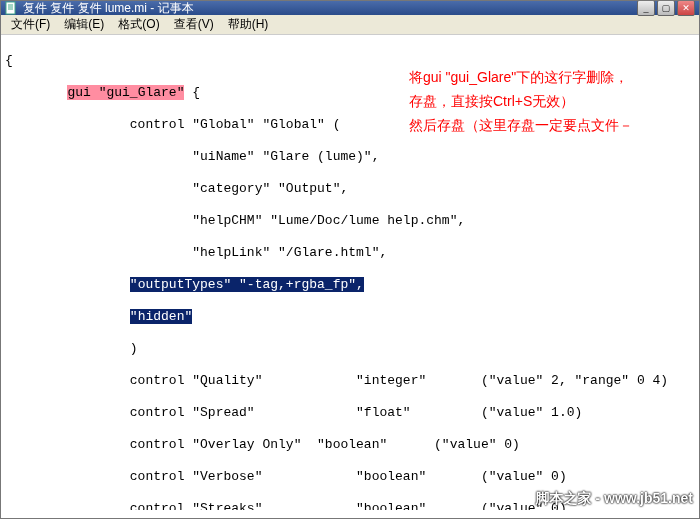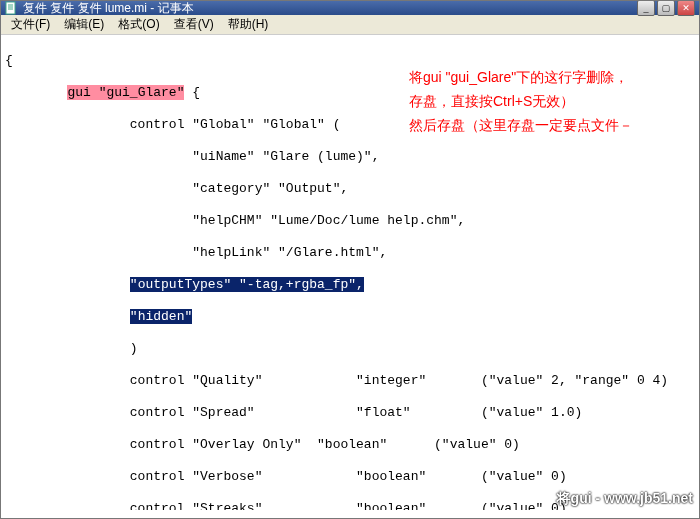--- a/index.html
+++ b/index.html
@@ -146,14 +146,14 @@
 
 
 
 
   <div class="annotate">
     <div>将gui "gui_Glare"下的这行字删除，</div>
     <div>存盘，直接按Ctrl+S无效）</div>
     <div>然后存盘（这里存盘一定要点文件－</div>
   </div>
 
-  <div class="watermark">将gui - www.jb51.net</div>
+  <div class="watermark">脚本之家 - www.jb51.net</div>
 </div>
 
 </body></html>

